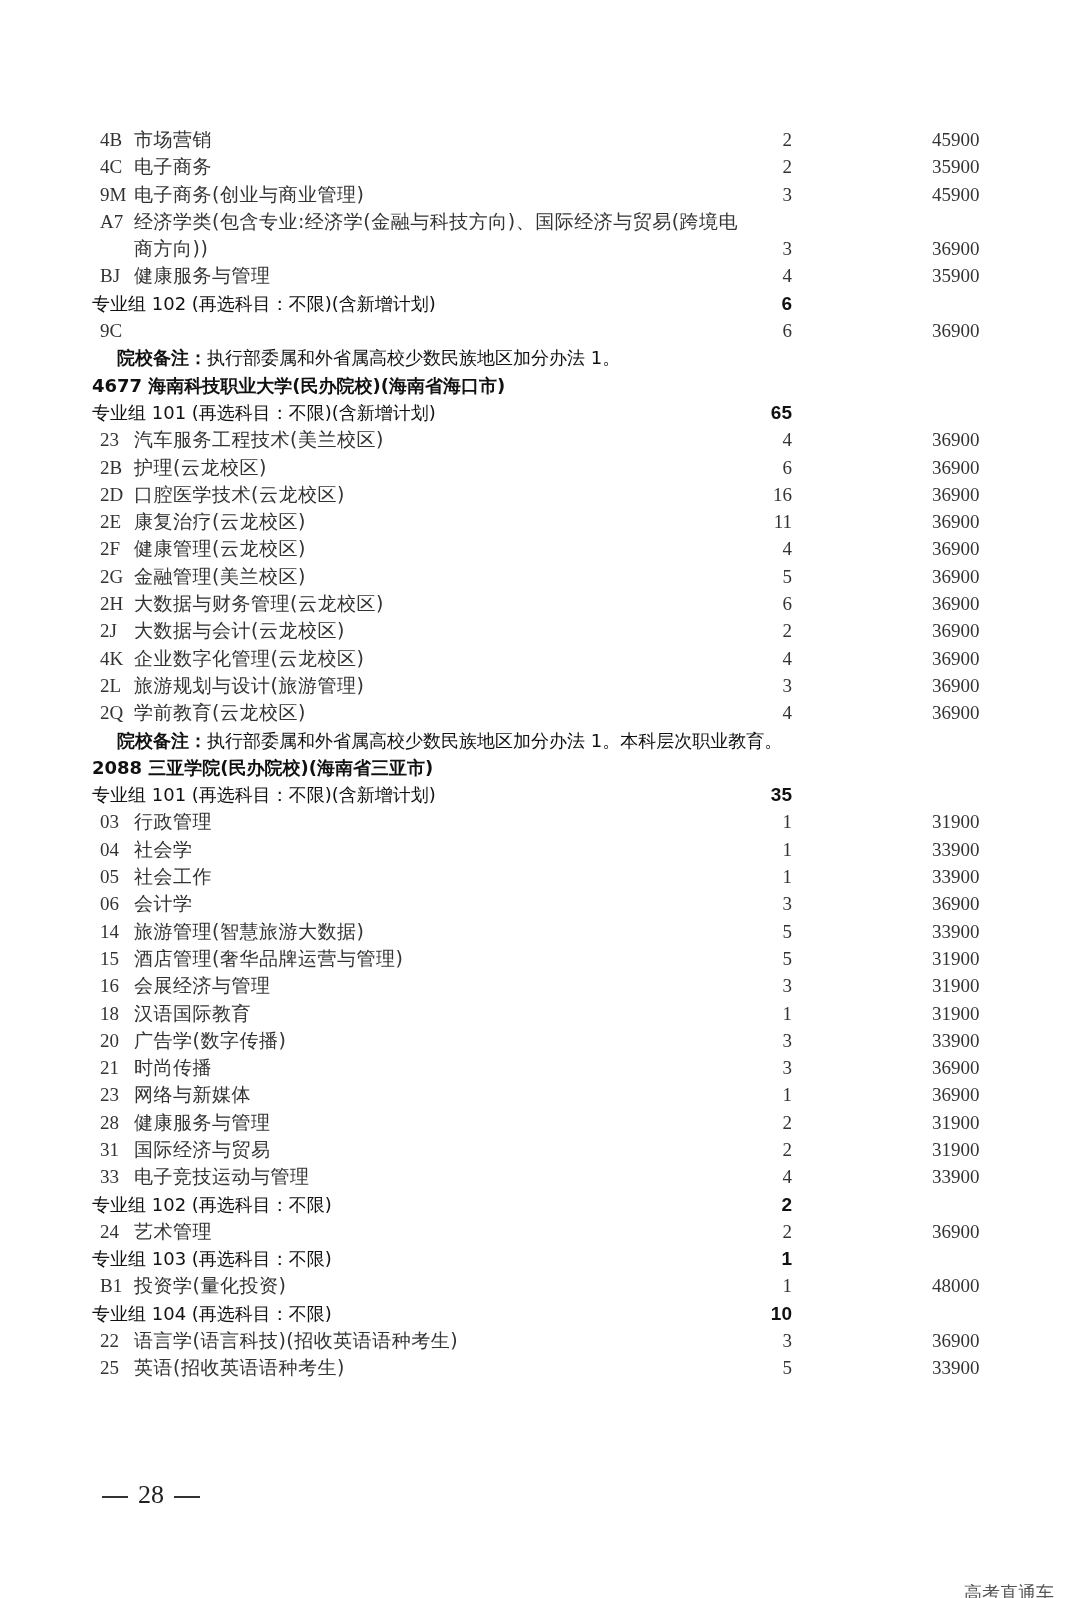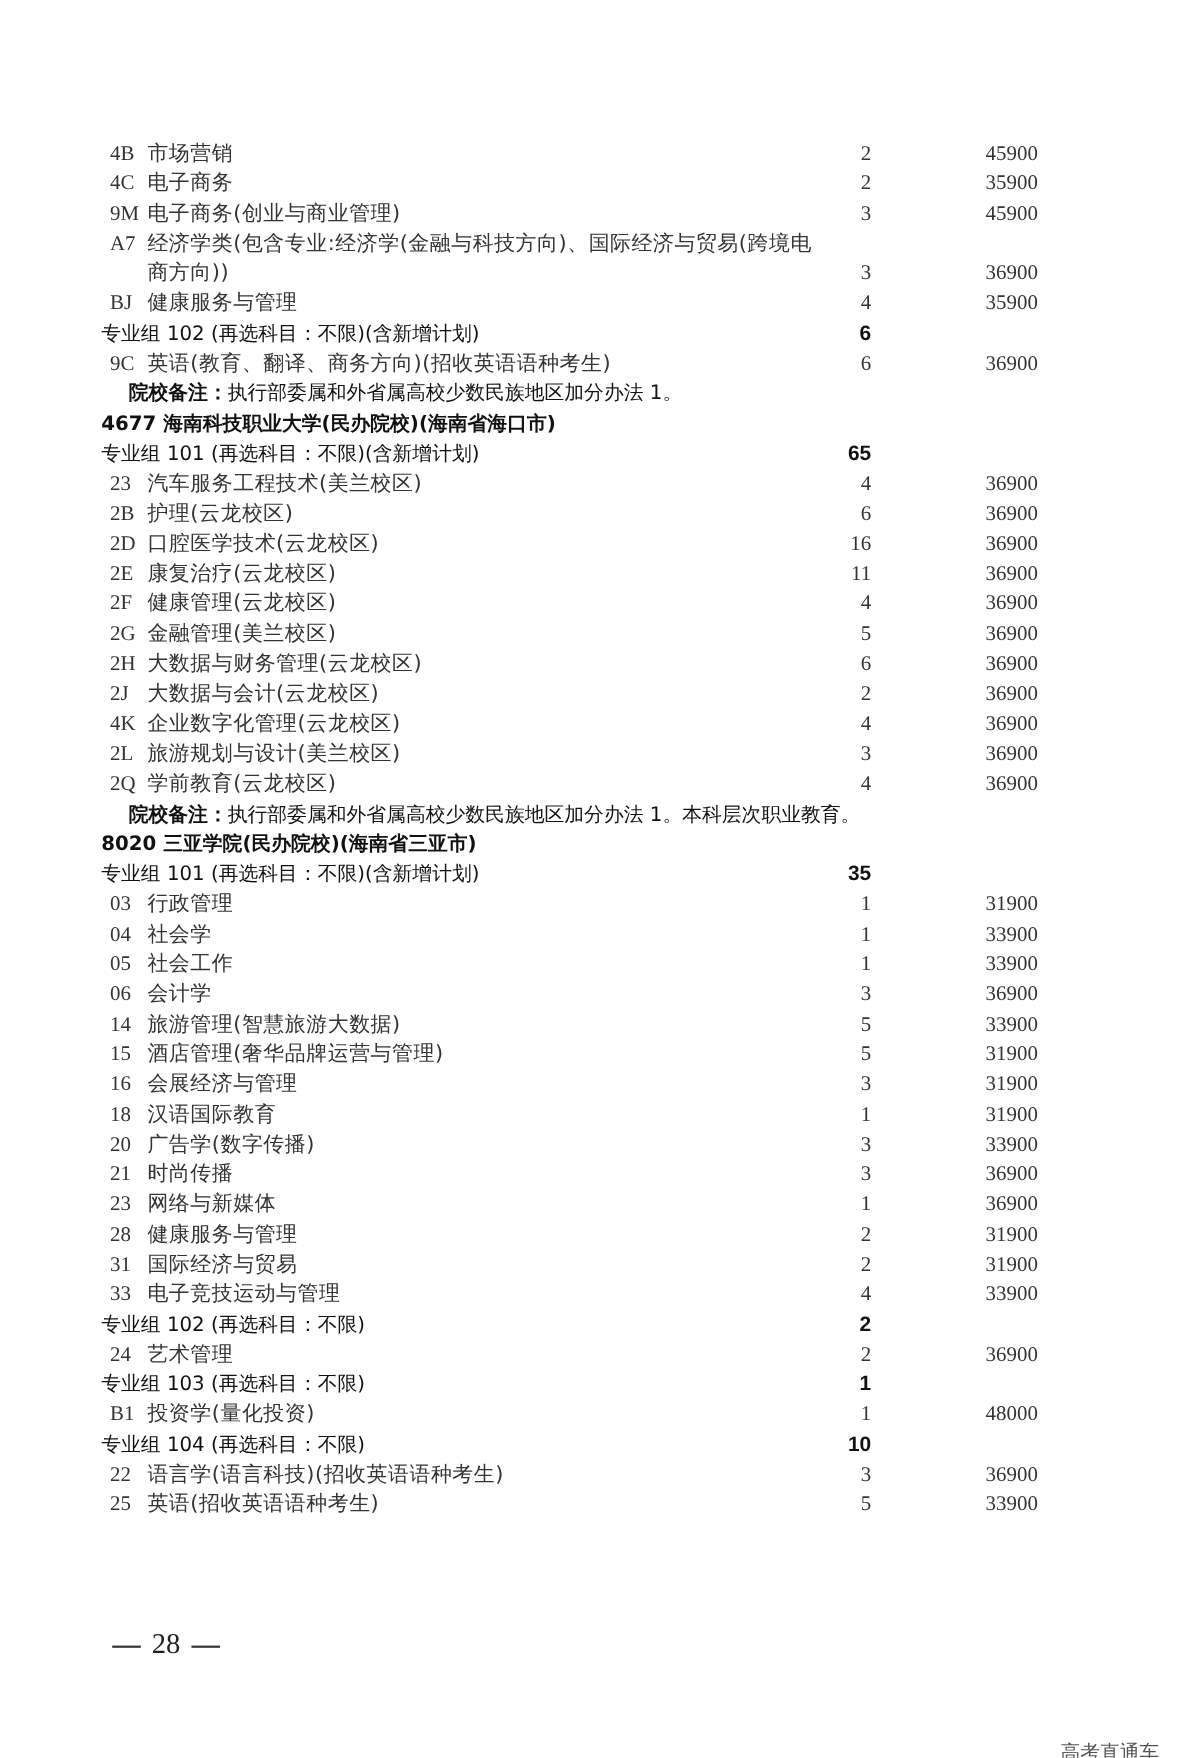--- a/index.html
+++ b/index.html
@@ -46,21 +46,21 @@
     .count {
       position: absolute;
       right: 188px;
       color: #333;
       text-align: right;
       font-family: "Liberation Serif", "DejaVu Serif", serif;
       font-size: 19px;
     }
     .fee {
       position: absolute;
-      left: 896px;
+      left: 932px;
       color: #333;
       font-family: "Liberation Serif", "DejaVu Serif", serif;
       font-size: 19px;
     }
     .group .label {
       position: absolute;
       left: 92px;
       font-weight: normal;
       color: #111;
       font-family: "DejaVu Sans", "Liberation Sans", sans-serif;
@@ -152,21 +152,20 @@
     <span class="name">健康服务与管理</span>
     <span class="count">4</span>
     <span class="fee">35900</span>
   </div>
   <div class="row group">
     <span class="label">专业组 102 (再选科目：不限)(含新增计划)</span>
     <span class="count">6</span>
   </div>
   <div class="row">
     <span class="code">9C</span>
-    <span class="name">英语(教育、翻译、商务方向)(招收英语语种考生)</span>
     <span class="count">6</span>
     <span class="fee">36900</span>
   </div>
   <div class="row note">
     <span class="label"><b>院校备注：</b><span>执行部委属和外省属高校少数民族地区加分办法 1。</span></span>
   </div>
 
   <div class="row school">
     <span class="label">4677 海南科技职业大学(民办院校)(海南省海口市)</span>
   </div>
@@ -224,37 +223,37 @@
         <span class="fee">36900</span>
       </div>
       <div class="row">
         <span class="code">4K</span>
         <span class="name">企业数字化管理(云龙校区)</span>
         <span class="count">4</span>
         <span class="fee">36900</span>
       </div>
       <div class="row">
         <span class="code">2L</span>
-        <span class="name">旅游规划与设计(美兰校区)</span>
+        <span class="name">旅游规划与设计(旅游管理)</span>
         <span class="count">3</span>
         <span class="fee">36900</span>
       </div>
       <div class="row">
         <span class="code">2Q</span>
         <span class="name">学前教育(云龙校区)</span>
         <span class="count">4</span>
         <span class="fee">36900</span>
       </div>
     </div>
   <div class="row note">
     <span class="label"><b>院校备注：</b><span>执行部委属和外省属高校少数民族地区加分办法 1。本科层次职业教育。</span></span>
   </div>
 
   <div class="row school">
-    <span class="label">8020 三亚学院(民办院校)(海南省三亚市)</span>
+    <span class="label">2088 三亚学院(民办院校)(海南省三亚市)</span>
   </div>
   <div id="groups-4691">
       <div class="row group">
         <span class="label">专业组 101 (再选科目：不限)(含新增计划)</span>
         <span class="count">35</span>
       </div>
       <div class="row">
         <span class="code">03</span>
         <span class="name">行政管理</span>
         <span class="count">1</span>

